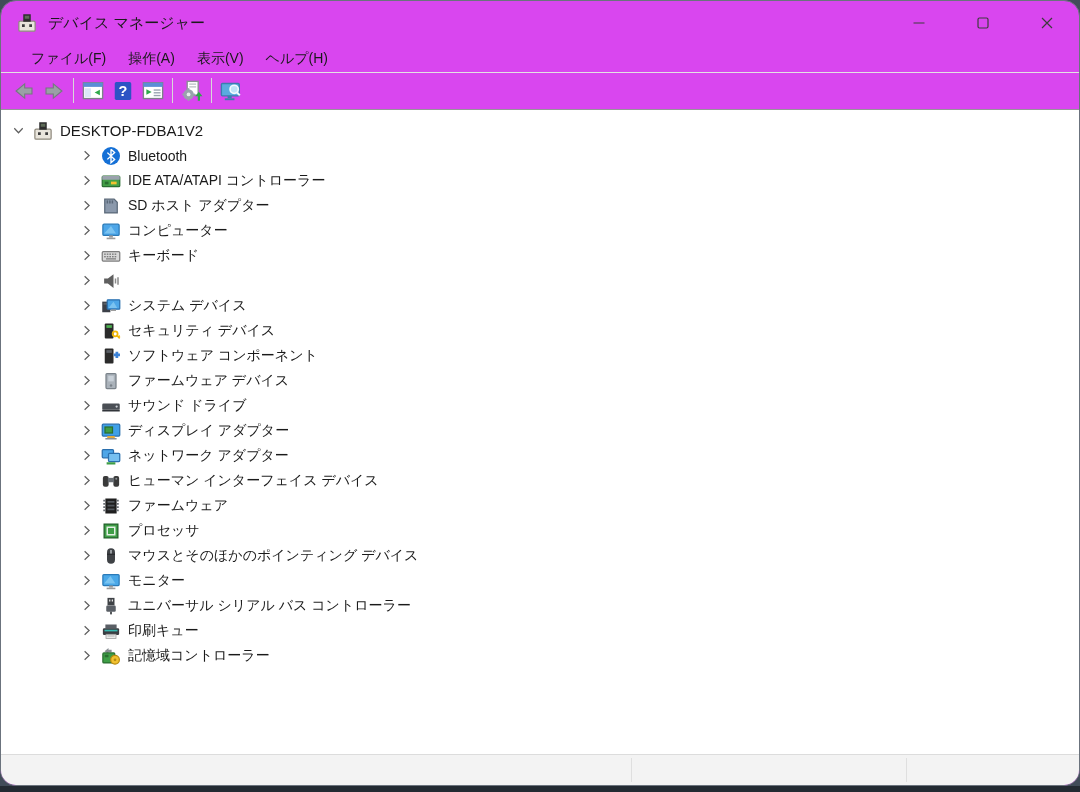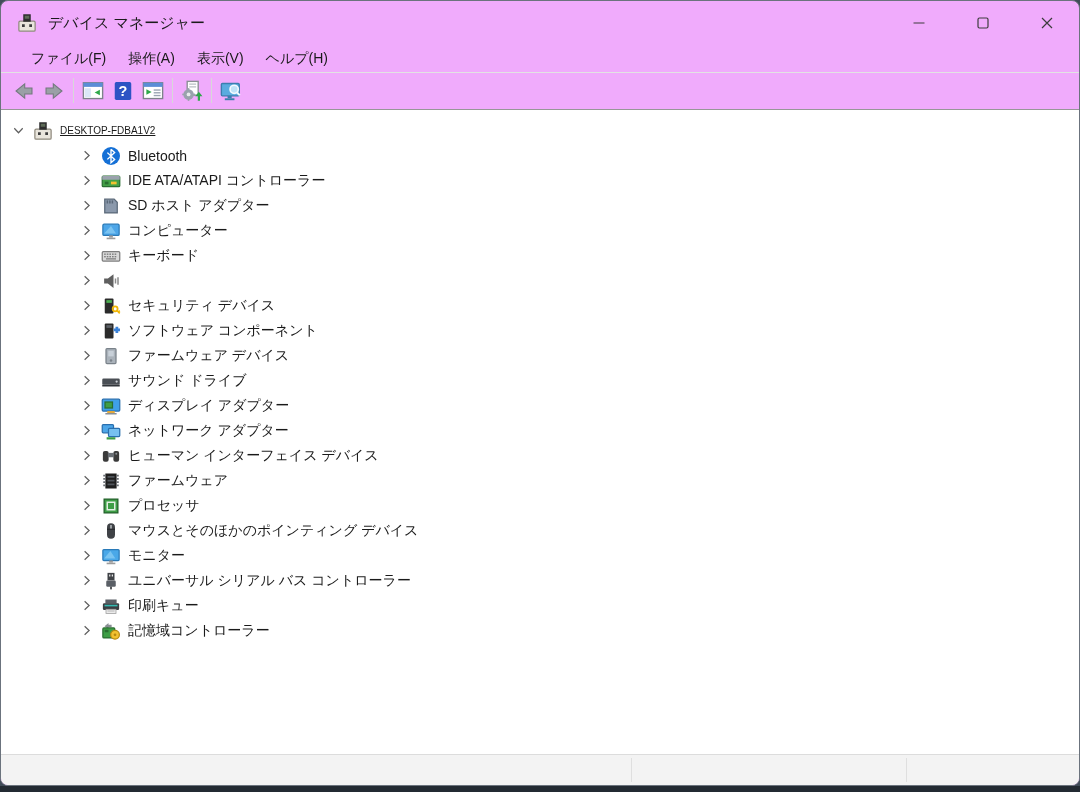--- a/index.html
+++ b/index.html
@@ -1,18 +1,18 @@
 <!DOCTYPE html>
 <html><head>
 <meta charset="utf-8">
 <style>
   html,body{margin:0;padding:0;width:1080px;height:792px;overflow:hidden;
     font-family:"Liberation Sans","DejaVu Sans",sans-serif;background:#414c59;}
-  .window{position:absolute;left:0;top:0;width:1080px;height:786px;background:#f0abfc;
-    border-radius:8px;border:1px solid #6b737d;box-sizing:border-box;overflow:hidden;
+  .window{position:absolute;left:0;top:0;width:1080px;height:786px;background:#d946ef;
+    border-radius:16px;border:1px solid #6b737d;box-sizing:border-box;overflow:hidden;
     display:flex;flex-direction:column;}
   .behind-strip{position:absolute;left:0;right:0;bottom:0;height:6px;background:#232a32;}
 
   
   .titlebar{height:44px;display:flex;align-items:center;padding-left:16px;flex:0 0 auto;}
   .title-icon{width:20px;height:20px;margin-right:11px;flex:0 0 auto;}
   .title-text{font-size:15px;color:#1b1b1b;}
   .controls{margin-left:auto;display:flex;height:100%;}
   .ctrl{width:64px;height:100%;display:flex;align-items:center;justify-content:center;cursor:default;}
   .ctrl svg{width:16px;height:16px;}
@@ -32,21 +32,21 @@
   .content{flex:1 1 auto;background:#ffffff;overflow:hidden;padding-top:8px;position:relative;}
   .tree-row{display:flex;align-items:center;height:25px;font-size:14px;color:#1a1a1a;cursor:default;}
   .tree-row.root{padding-left:6px;}
   .tree-row.child{padding-left:34px;margin-left:40px;}
   .chev{width:22px;height:18px;display:flex;align-items:center;justify-content:center;flex:0 0 auto;}
   .chev svg{width:15px;height:15px;}
   .dev-icon{width:20px;height:20px;margin:0 7px 0 4px;display:flex;align-items:center;justify-content:center;flex:0 0 auto;}
   .dev-icon svg{width:20px;height:20px;}
   .tree-row.root .dev-icon svg{width:22px;height:22px;}
   .tree-label{white-space:nowrap;}
-  .tree-row.root .tree-label{font-size:10px;text-decoration:underline;}
+  .tree-row.root .tree-label{font-size:15px;}
 
   
   .statusbar{height:30px;background:#f3f3f3;border-top:1px solid #dcdcdc;flex:0 0 auto;position:relative;}
   .status-sep{position:absolute;top:3px;bottom:3px;width:1px;background:#dfdfdf;}
 </style>
 </head>
 <body>
 
 <div class="window">
 
@@ -285,20 +285,37 @@
         </span>
       </div>
       <div class="tree-row child">
         <span class="chev">
           <svg viewBox="0 0 16 16" xmlns="http://www.w3.org/2000/svg">
             <path d="M6 3.5 L10.8 8 L6 12.5" fill="none" stroke="#5f5f5f" stroke-width="1.3"></path>
           </svg>
         </span>
         <span class="dev-icon">
           <svg viewBox="0 0 16 16" xmlns="http://www.w3.org/2000/svg">
+            <rect x="1" y="4.5" width="6.5" height="8.5" fill="#3c4048"></rect>
+            <rect x="2" y="5.5" width="4.5" height="1.5" fill="#5a5f66"></rect>
+            <rect x="5" y="3" width="10" height="7.5" rx="0.6" fill="#4da6e8" stroke="#2a6fae"></rect>
+            <path d="M6 9.5 L10 4.5 L13 9.5 Z" fill="#8fd0f5" opacity="0.7"></path>
+            <rect x="8" y="10.8" width="4" height="1.2" fill="#9c9c9c"></rect>
+          </svg>
+        </span>
+        <span class="tree-label">システム デバイス</span>
+      </div>
+      <div class="tree-row child">
+        <span class="chev">
+          <svg viewBox="0 0 16 16" xmlns="http://www.w3.org/2000/svg">
+            <path d="M6 3.5 L10.8 8 L6 12.5" fill="none" stroke="#5f5f5f" stroke-width="1.3"></path>
+          </svg>
+        </span>
+        <span class="dev-icon">
+          <svg viewBox="0 0 16 16" xmlns="http://www.w3.org/2000/svg">
             <rect x="3" y="2" width="7" height="12" rx="0.8" fill="#2b2b2b"></rect>
             <rect x="4.3" y="3.3" width="4.4" height="2.2" fill="#4caf50"></rect>
             <circle cx="11.3" cy="10.2" r="2" fill="none" stroke="#f2b705" stroke-width="1.4"></circle>
             <path d="M12.7 11.6 L15 13.9 M13.9 12.8 L15 11.7" stroke="#f2b705" stroke-width="1.3" fill="none"></path>
           </svg>
         </span>
         <span class="tree-label">セキュリティ デバイス</span>
       </div>
       <div class="tree-row child">
         <span class="chev">

